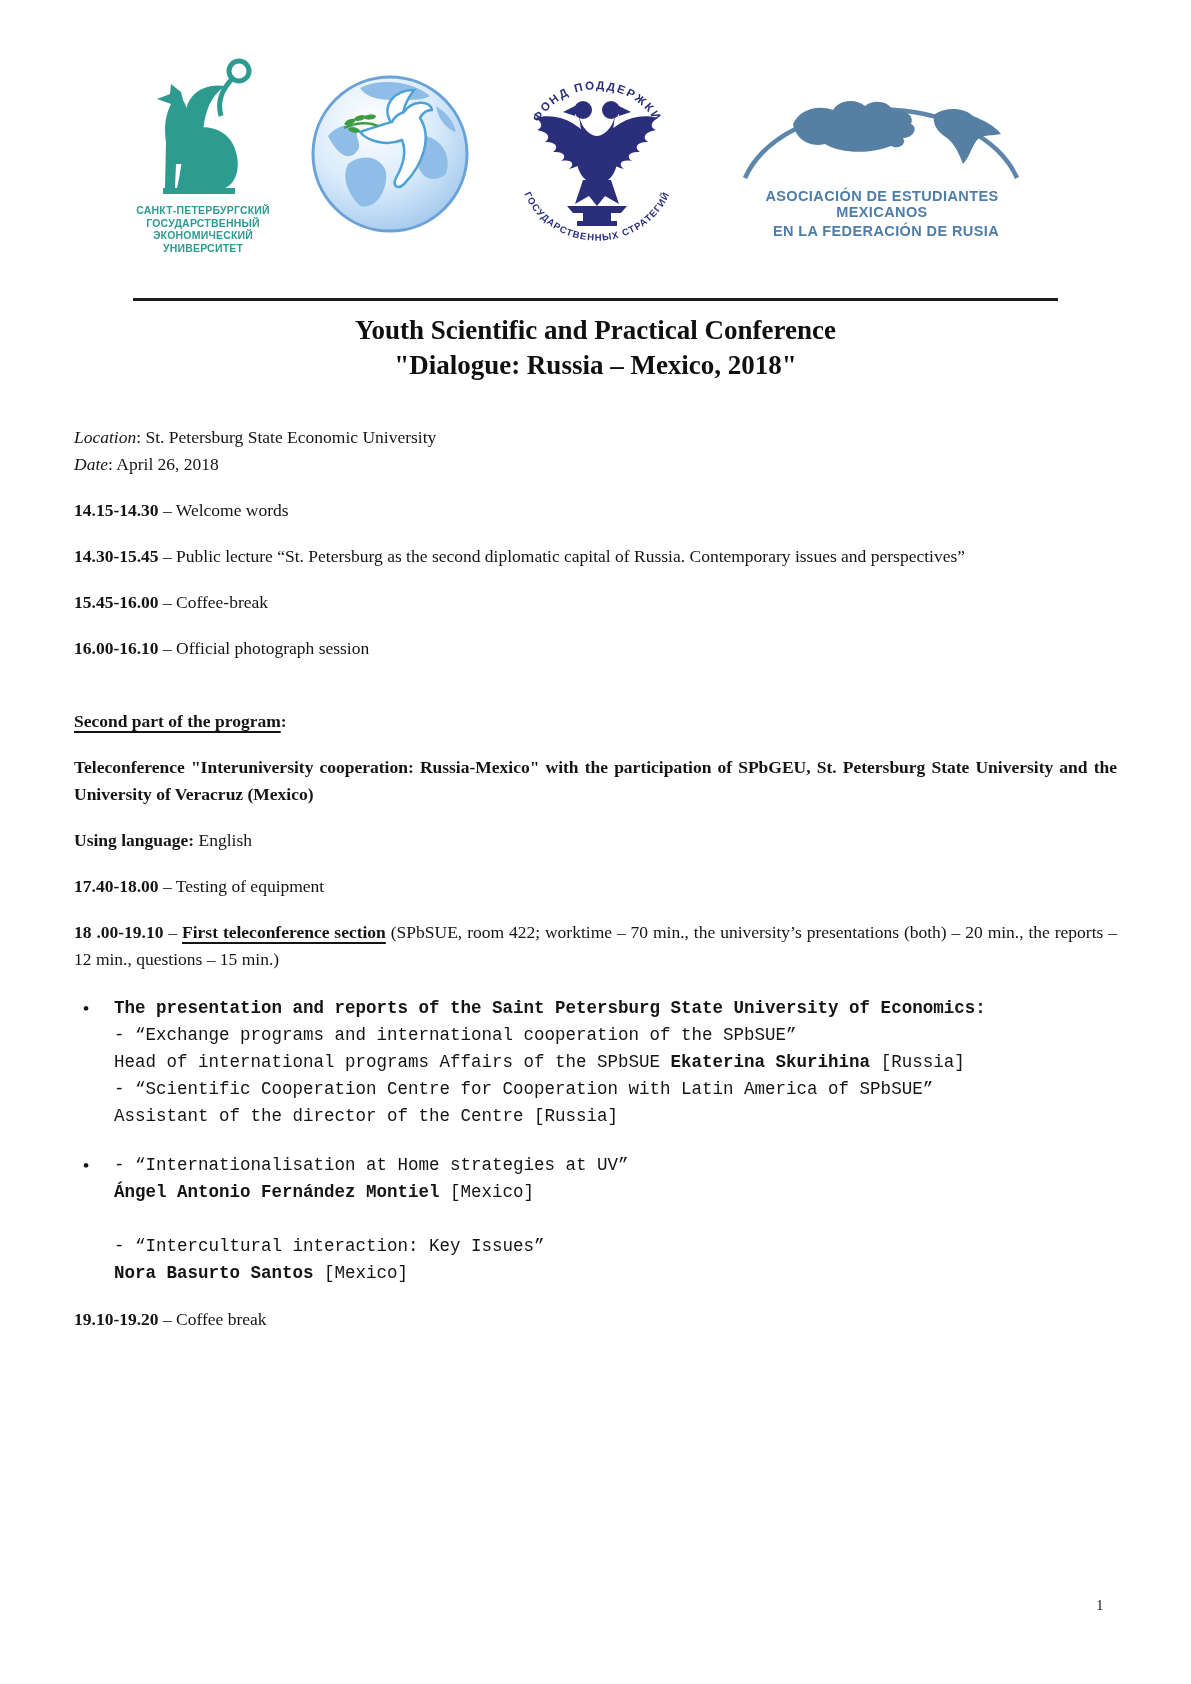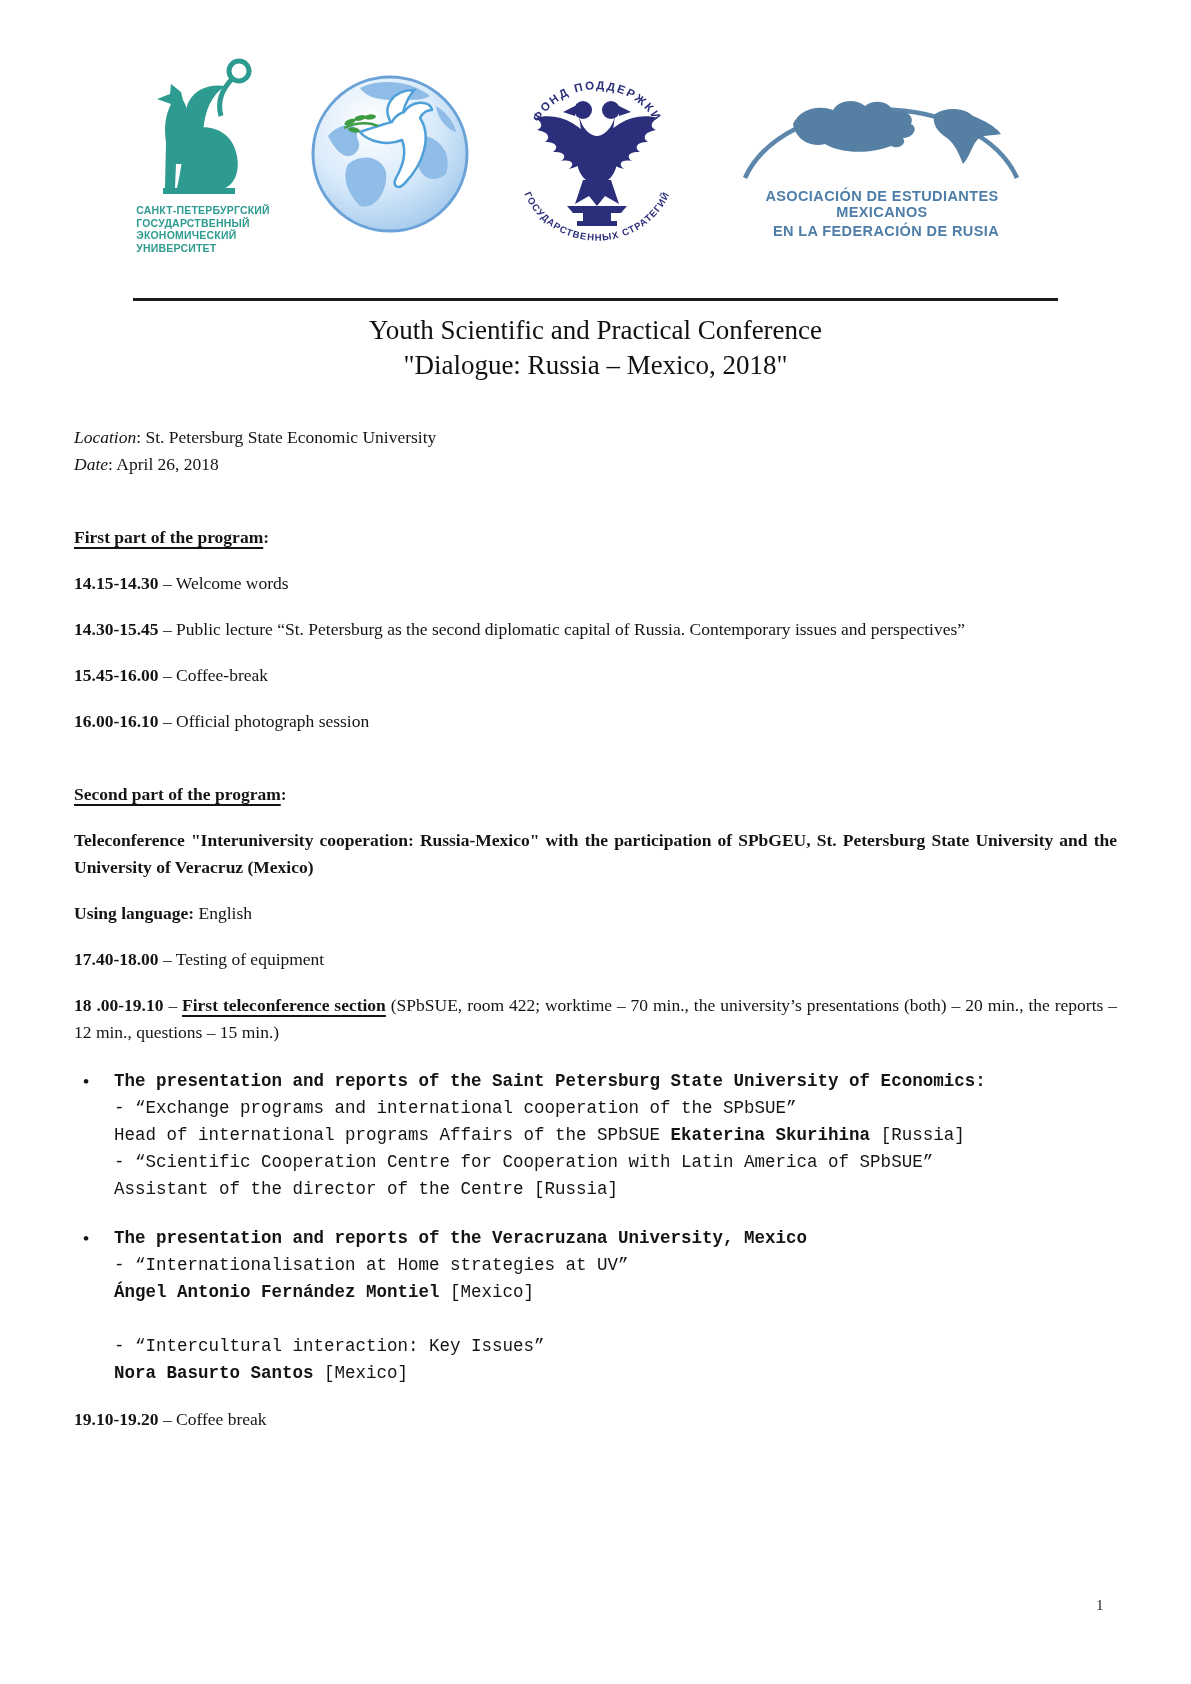--- a/index.html
+++ b/index.html
@@ -4,34 +4,34 @@
 <style>
   html,body{margin:0;padding:0;background:#ffffff;}
   .page{position:relative;width:1191px;height:1684px;background:#ffffff;color:#141414;
         font-family:"Liberation Serif",serif;overflow:hidden;}
 
   
   .logos{display:flex;justify-content:space-between;align-items:flex-start;
          padding:48px 148px 0 135px;height:210px;}
   .logo{display:flex;flex-direction:column;align-items:center;}
   .logo-spbgeu{width:136px;margin-top:4px;}
-  .spbgeu-lines{margin-top:2px;font-family:"Liberation Sans",sans-serif;
+  .spbgeu-lines{margin-top:2px;text-align:center;font-family:"Liberation Sans",sans-serif;
                 font-weight:bold;font-size:10.5px;line-height:12.5px;letter-spacing:.2px;color:#2e9b90;}
   .logo-globe{margin-top:24px;}
   .logo-fond{margin-top:0;}
   .logo-asoc{width:322px;margin-top:22px;}
   .asoc-line1,.asoc-line2{font-family:"Liberation Sans",sans-serif;font-weight:bold;
                 color:#4d7da8;letter-spacing:.4px;text-align:center;}
   .asoc-line1{font-size:14.5px;margin-top:6px;}
   .asoc-line2{font-size:14.5px;margin-top:3px;margin-left:8px;}
 
   .rule{height:3px;background:#1c1c1c;margin:40px 133px 0 133px;}
 
   
-  .doc-title{margin:12px 0 0 0;text-align:center;font-weight:normal;
+  .doc-title{margin:12px 0 0 0;text-align:center;font-weight:bold;
              font-size:27px;line-height:35px;color:#101010;}
 
   
   .content{padding:0 74px;font-size:17.5px;line-height:27px;}
   .meta{margin-top:41px;}
   .meta .lbl{font-style:italic;}
   .part-heading{margin-top:46px;font-weight:bold;}
   .u{text-decoration:underline;text-decoration-thickness:1.5px;text-underline-offset:4px;}
   .b{font-weight:bold;}
   .item{margin-top:19px;}
@@ -141,21 +141,20 @@
     <span>"Dialogue: Russia – Mexico, 2018"</span>
   </h1>
 
   <main class="content">
 
     <div class="meta">
       <div><span class="lbl">Location</span><span>: St. Petersburg State Economic University</span></div>
       <div><span class="lbl">Date</span><span>: April 26, 2018</span></div>
     </div>
 
-    <div class="part-heading"><span class="u">First part of the program</span><span>:</span></div>
 
     <p class="item"><span class="b">14.15-14.30</span><span> – Welcome words</span></p>
 
     <p class="item just"><span class="b">14.30-15.45</span><span> – Public lecture “St. Petersburg as the second diplomatic capital of Russia. Contemporary issues and perspectives”</span></p>
 
     <p class="item"><span class="b">15.45-16.00</span><span> – Coffee-break</span></p>
 
     <p class="item"><span class="b">16.00-16.10</span><span> – Official photograph session</span></p>
 
     <div class="part-heading"><span class="u">Second part of the program</span><span>:</span></div>
@@ -175,21 +174,20 @@
         <div>- “Exchange programs and international cooperation of the SPbSUE”</div>
         <div><span>Head of international programs Affairs of the SPbSUE </span><span class="b">Ekaterina Skurihina</span><span> [Russia]</span></div>
         <div>- “Scientific Cooperation Centre for Cooperation with Latin America of SPbSUE”</div>
         <div>Assistant of the director of the Centre [Russia]</div>
       </div>
     </div>
 
     <div class="bullet">
       <div class="marker">•</div>
       <div class="bbody">
-        <div class="btitle">The presentation and reports of the Veracruzana University, Mexico</div>
         <div>- “Internationalisation at Home strategies at UV”</div>
         <div><span class="b">Ángel Antonio Fernández Montiel</span><span> [Mexico]</span></div>
         <div class="gap"></div>
         <div>- “Intercultural interaction: Key Issues”</div>
         <div><span class="b">Nora Basurto Santos</span><span> [Mexico]</span></div>
       </div>
     </div>
 
     <p class="item"><span class="b">19.10-19.20</span><span> – Coffee break</span></p>
 

